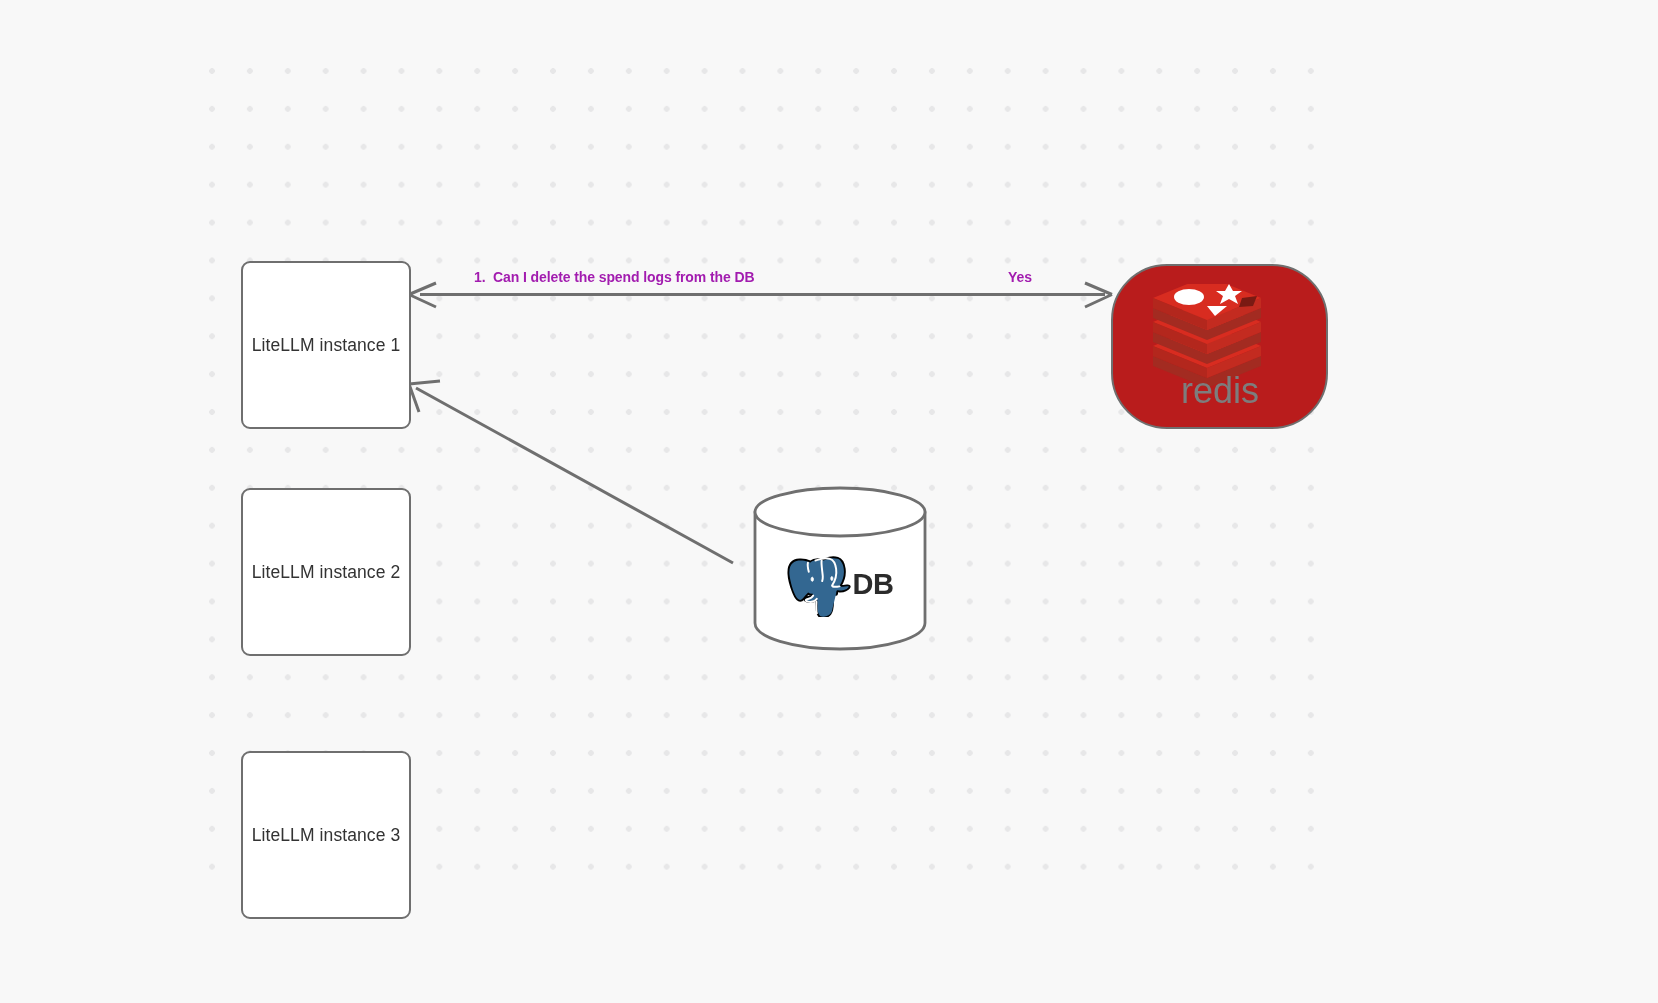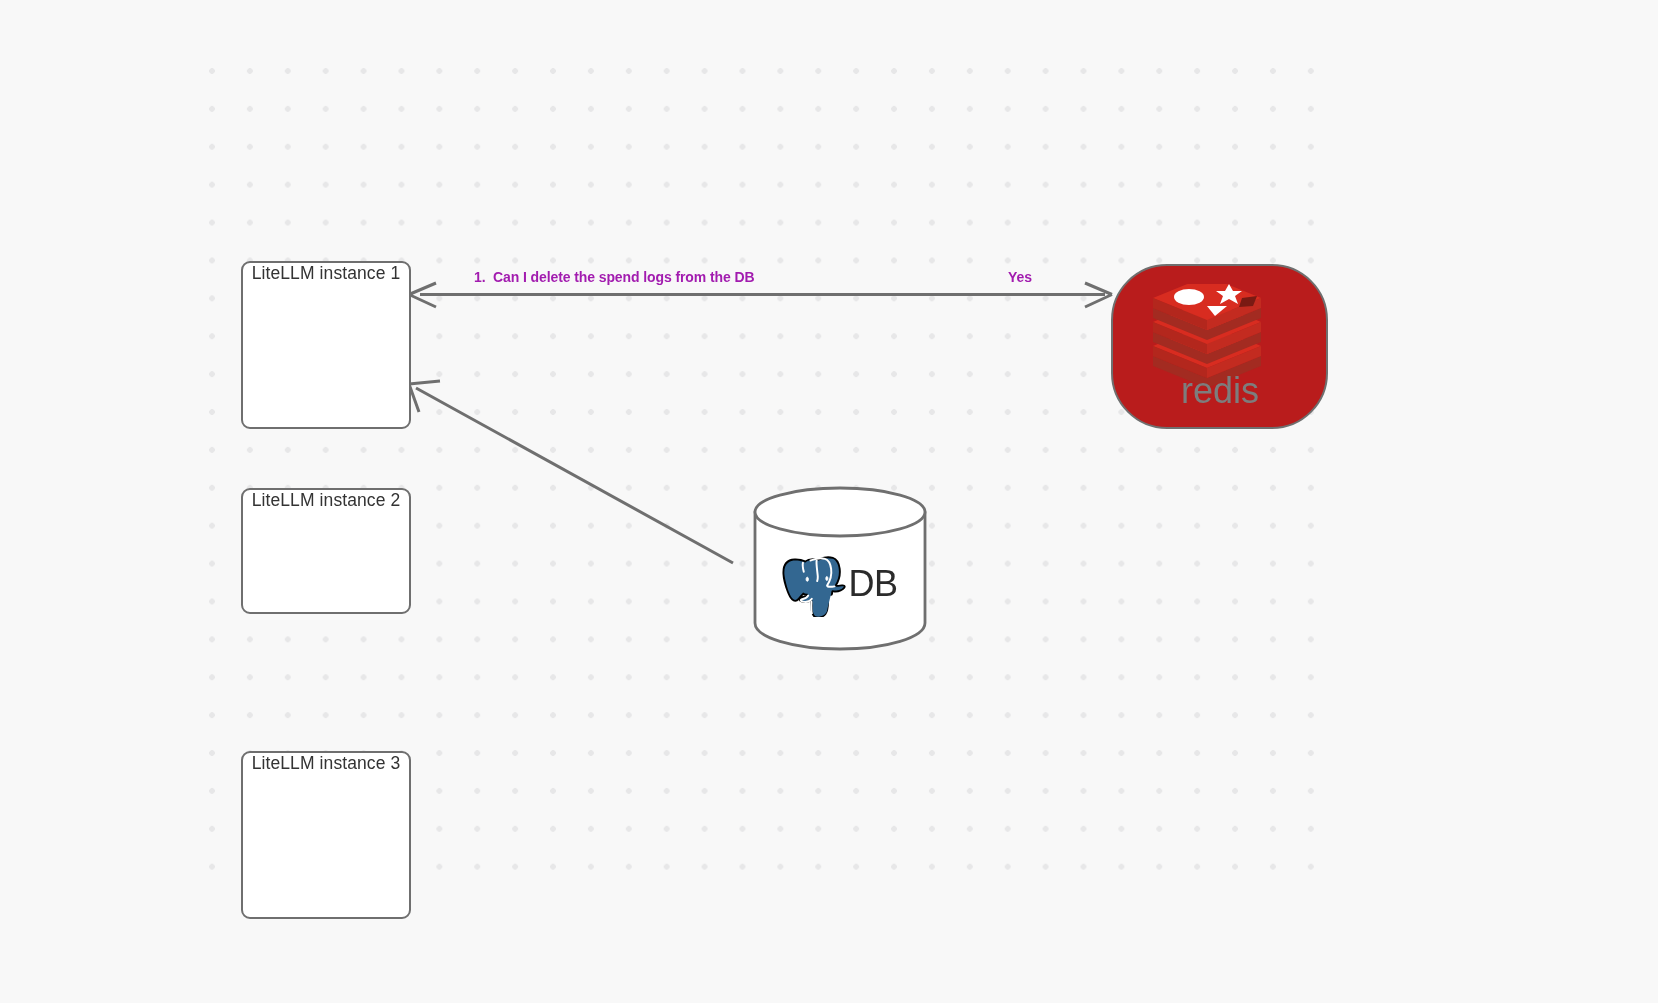--- a/index.html
+++ b/index.html
@@ -29,33 +29,33 @@
     background-position: 0 0;
     pointer-events: none;
   }
   
   .node-box {
     position: absolute;
     background: #ffffff;
     border: 2.6px solid #6f6f6f;
     border-radius: 9px;
     display: flex;
-    align-items: flex-start;
+    align-items: center;
     justify-content: center;
     box-sizing: border-box;
   }
   .node-box .node-label {
     font-size: 17.5px;
     color: #333333;
     letter-spacing: 0.1px;
     font-weight: 400;
     white-space: nowrap;
   }
   #node-litellm-1 { left: 241px; top: 261px;  width: 170px; height: 168px; }
-  #node-litellm-2 { left: 241px; top: 488px;  width: 170px; height: 126px; }
+  #node-litellm-2 { left: 241px; top: 488px;  width: 170px; height: 168px; }
   #node-litellm-3 { left: 241px; top: 751px;  width: 170px; height: 168px; }
 
   
   #node-redis {
     position: absolute;
     left: 1111px;
     top: 264px;
     width: 217px;
     height: 165px;
     background: #b91c1c;
@@ -83,23 +83,23 @@
     left: 0;
     top: 62px;
     width: 184px;
     height: 72px;
     display: flex;
     align-items: center;
     justify-content: center;
     gap: 0px;
   }
   #db-text {
-    font-size: 36px;
+    font-size: 29px;
     color: #2b2b2b;
-    font-weight: 400;
+    font-weight: 700;
     letter-spacing: -0.5px;
     line-height: 1;
   }
 
   
   #edges {
     position: absolute;
     left: 0;
     top: 0;
     width: 1658px;

